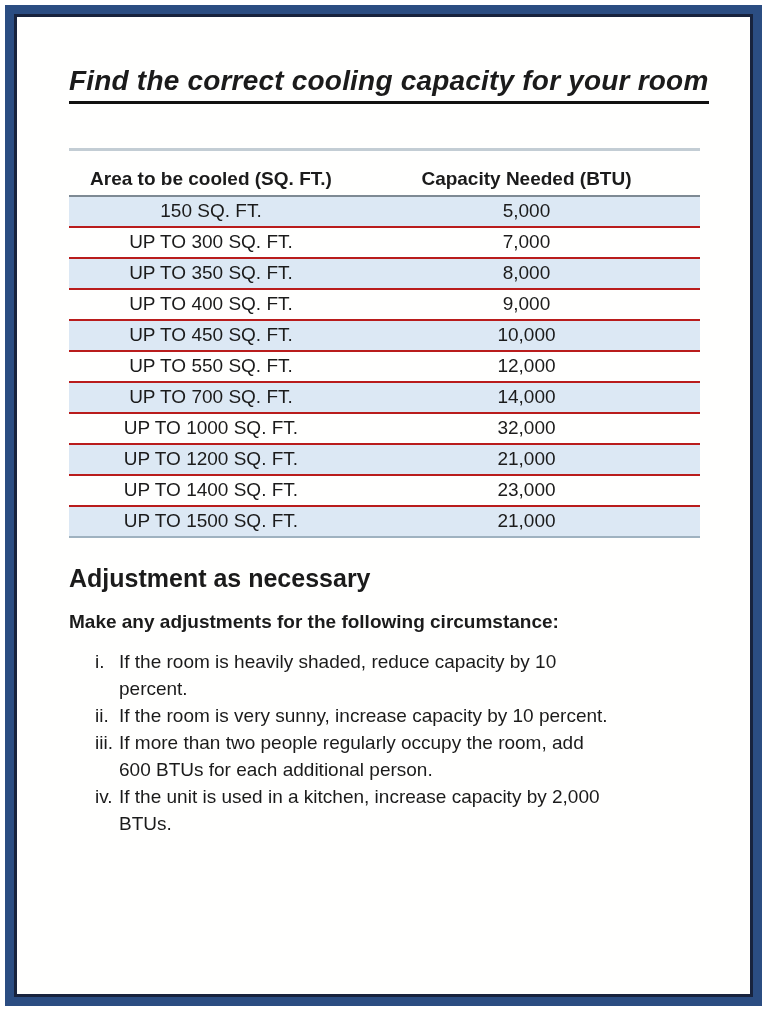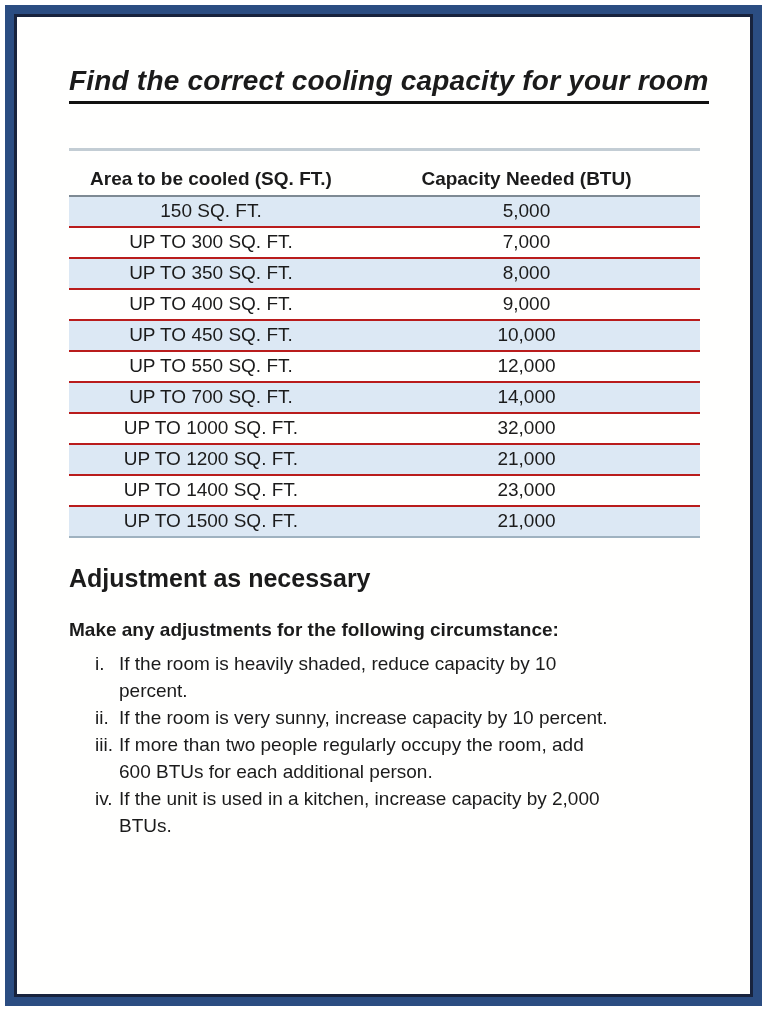--- a/index.html
+++ b/index.html
@@ -58,26 +58,26 @@
     text-align: center;
     padding: 3px 0 4px;
     border-bottom: 2px solid #b91c1c;
   }
   table.capacity tbody tr:nth-child(odd) { background: #dce8f4; }
   table.capacity tbody tr:last-child td { border-bottom: 2px solid #9fb2c0; }
   .section-title {
     font-size: 25px;
     font-weight: bold;
     margin-top: 26px;
-    margin-bottom: 26px;
+    margin-bottom: 18px;
   }
   .list-intro {
     font-size: 19px;
     font-weight: bold;
-    margin-bottom: 9px;
+    margin-bottom: 15px;
   }
   .adj-item {
     display: flex;
     font-size: 19px;
     line-height: 27px;
   }
   .adj-num {
     flex: 0 0 50px;
     padding-left: 26px;
   }

